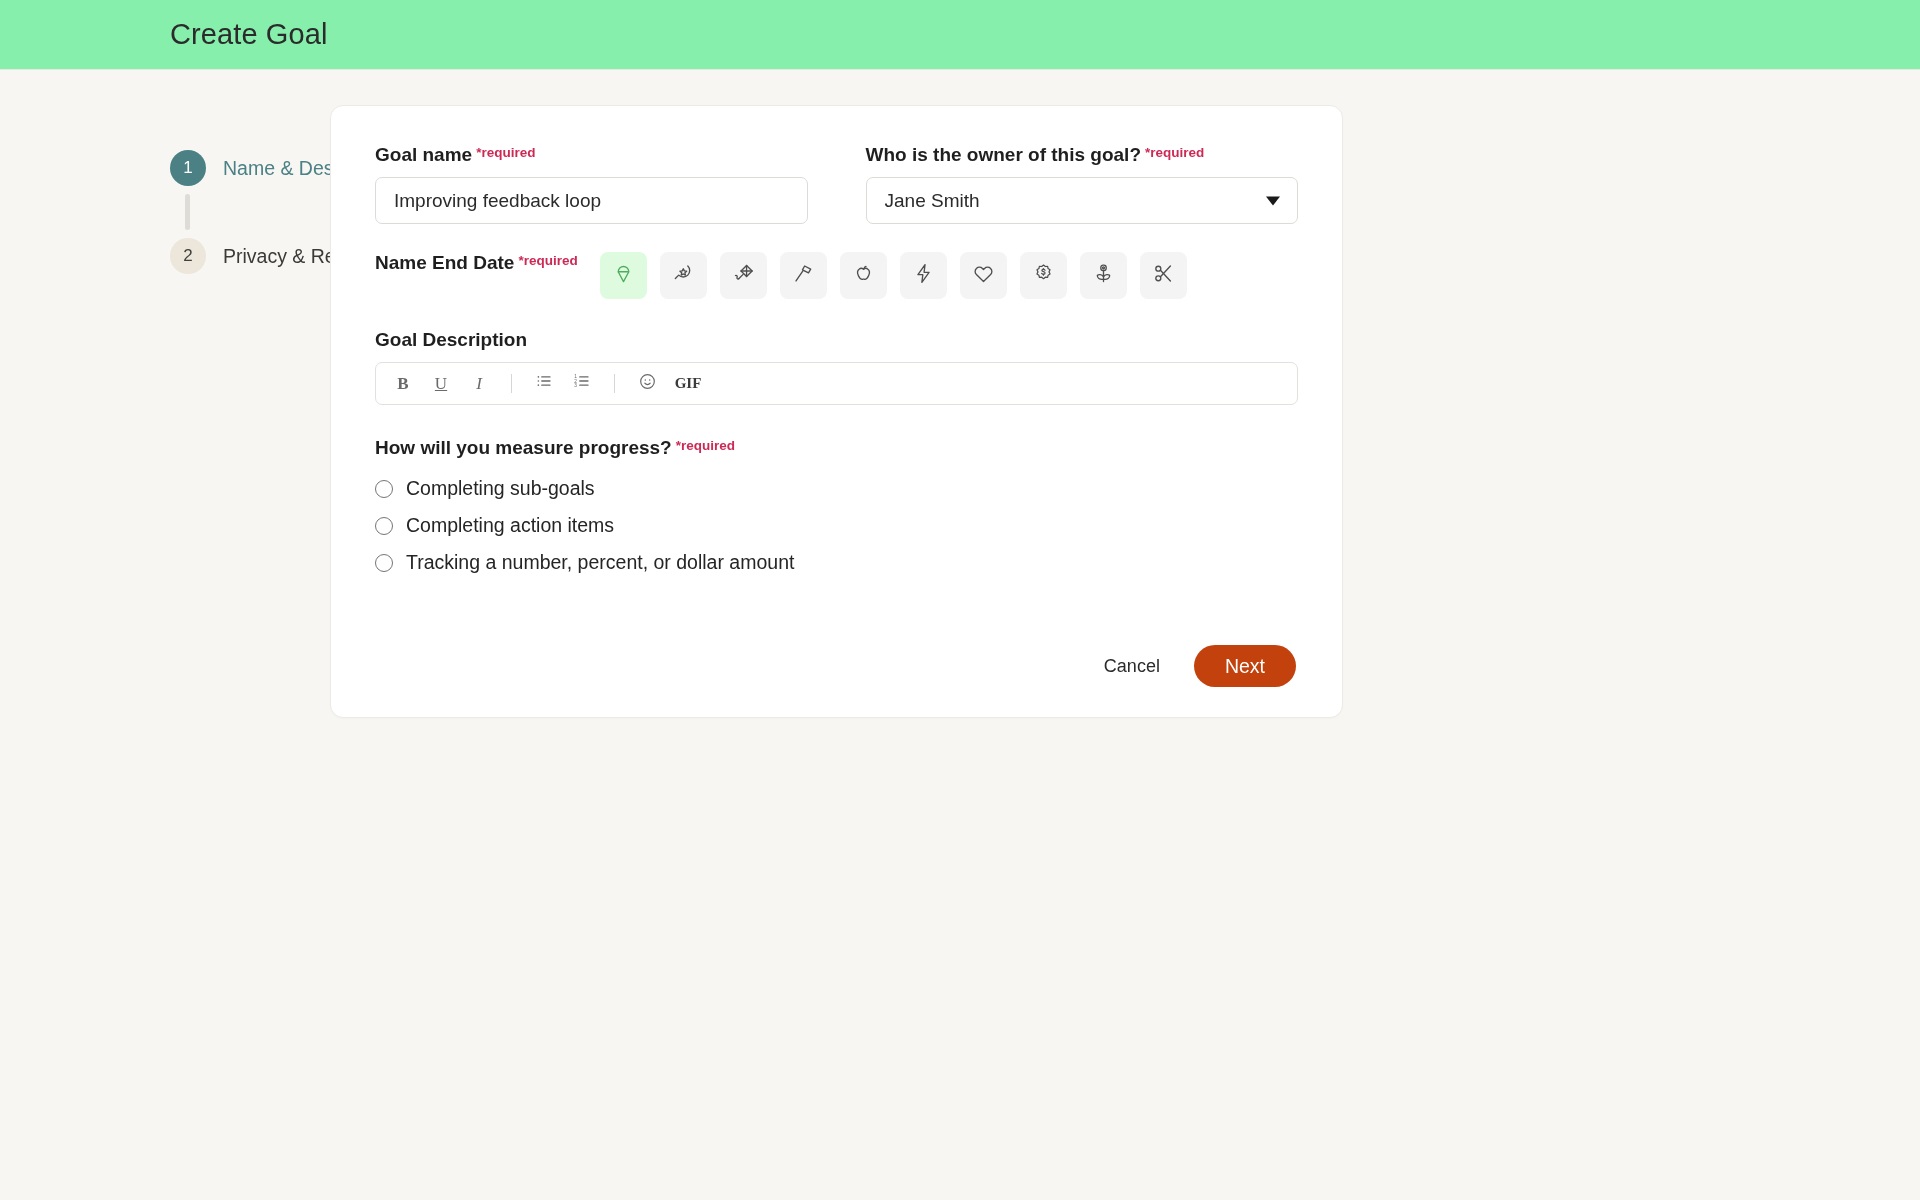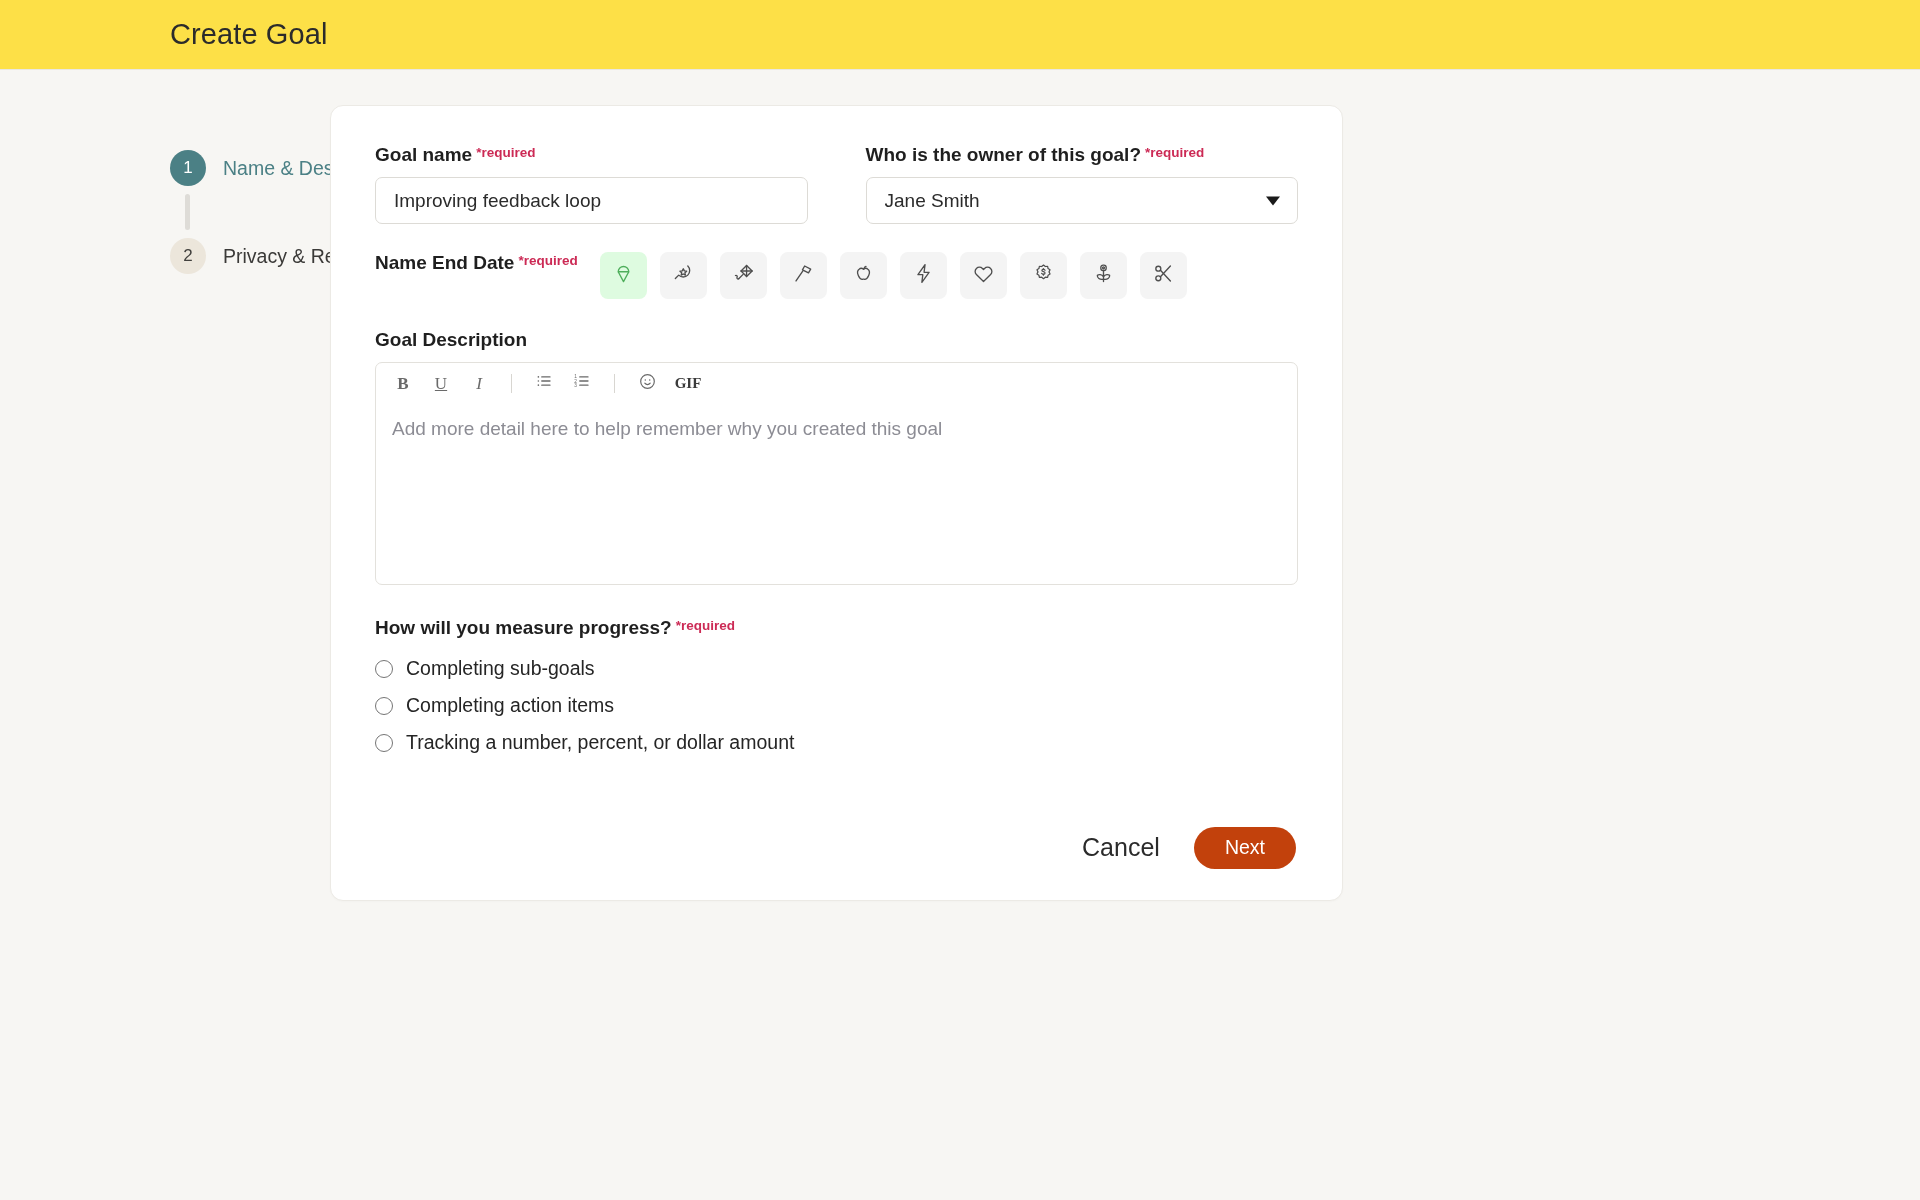--- a/index.html
+++ b/index.html
@@ -11,21 +11,21 @@
     overflow: hidden;
   }
 
   
   .page-header {
     height: 70px;
     border-bottom: 1px solid #e9e7e2;
     display: flex;
     align-items: center;
     padding-left: 170px;
-    background: #fde047;
+    background: #86efac;
   }
   .page-title {
     font-size: 29px;
     font-weight: 400;
     color: #2b2b2b;
     letter-spacing: .1px;
   }
 
   
   .body-wrap {
@@ -215,21 +215,21 @@
     display: flex;
     justify-content: flex-end;
     align-items: center;
     gap: 30px;
     margin-top: 64px;
     padding-right: 2px;
   }
   .btn-cancel {
     background: none; border: none;
     font-family: "Liberation Sans", sans-serif;
-    font-size: 25px;
+    font-size: 18px;
     color: #2b2b2b;
     cursor: pointer;
     padding: 8px 4px;
   }
   .btn-next {
     background: #c2410c;
     color: #ffffff;
     border: none;
     border-radius: 22px;
     height: 42px;
@@ -435,21 +435,20 @@
                 <svg width="19" height="19" viewBox="0 0 24 24" fill="none" stroke="currentColor" stroke-width="1.5" stroke-linecap="round">
                   <circle cx="12" cy="12" r="8.6"></circle>
                   <circle cx="9.2" cy="10" r=".95" fill="currentColor" stroke="none"></circle>
                   <circle cx="14.8" cy="10" r=".95" fill="currentColor" stroke="none"></circle>
                   <path d="M8.6 14.2c.9 1.1 2 1.7 3.4 1.7s2.5-.6 3.4-1.7"></path>
                 </svg>
               </span>
             </div>
             <div class="tb-btn gif">GIF</div>
           </div>
-          <div class="editor-area">Add more detail here to help remember why you created this goal</div>
         </div>
       </div>
 
       <div class="measure-block">
         <div class="field-label">
           <span>How will you measure progress?</span>
           <span class="req">*required</span>
         </div>
         <label class="radio-row">
           <span class="radio-dot"></span>

